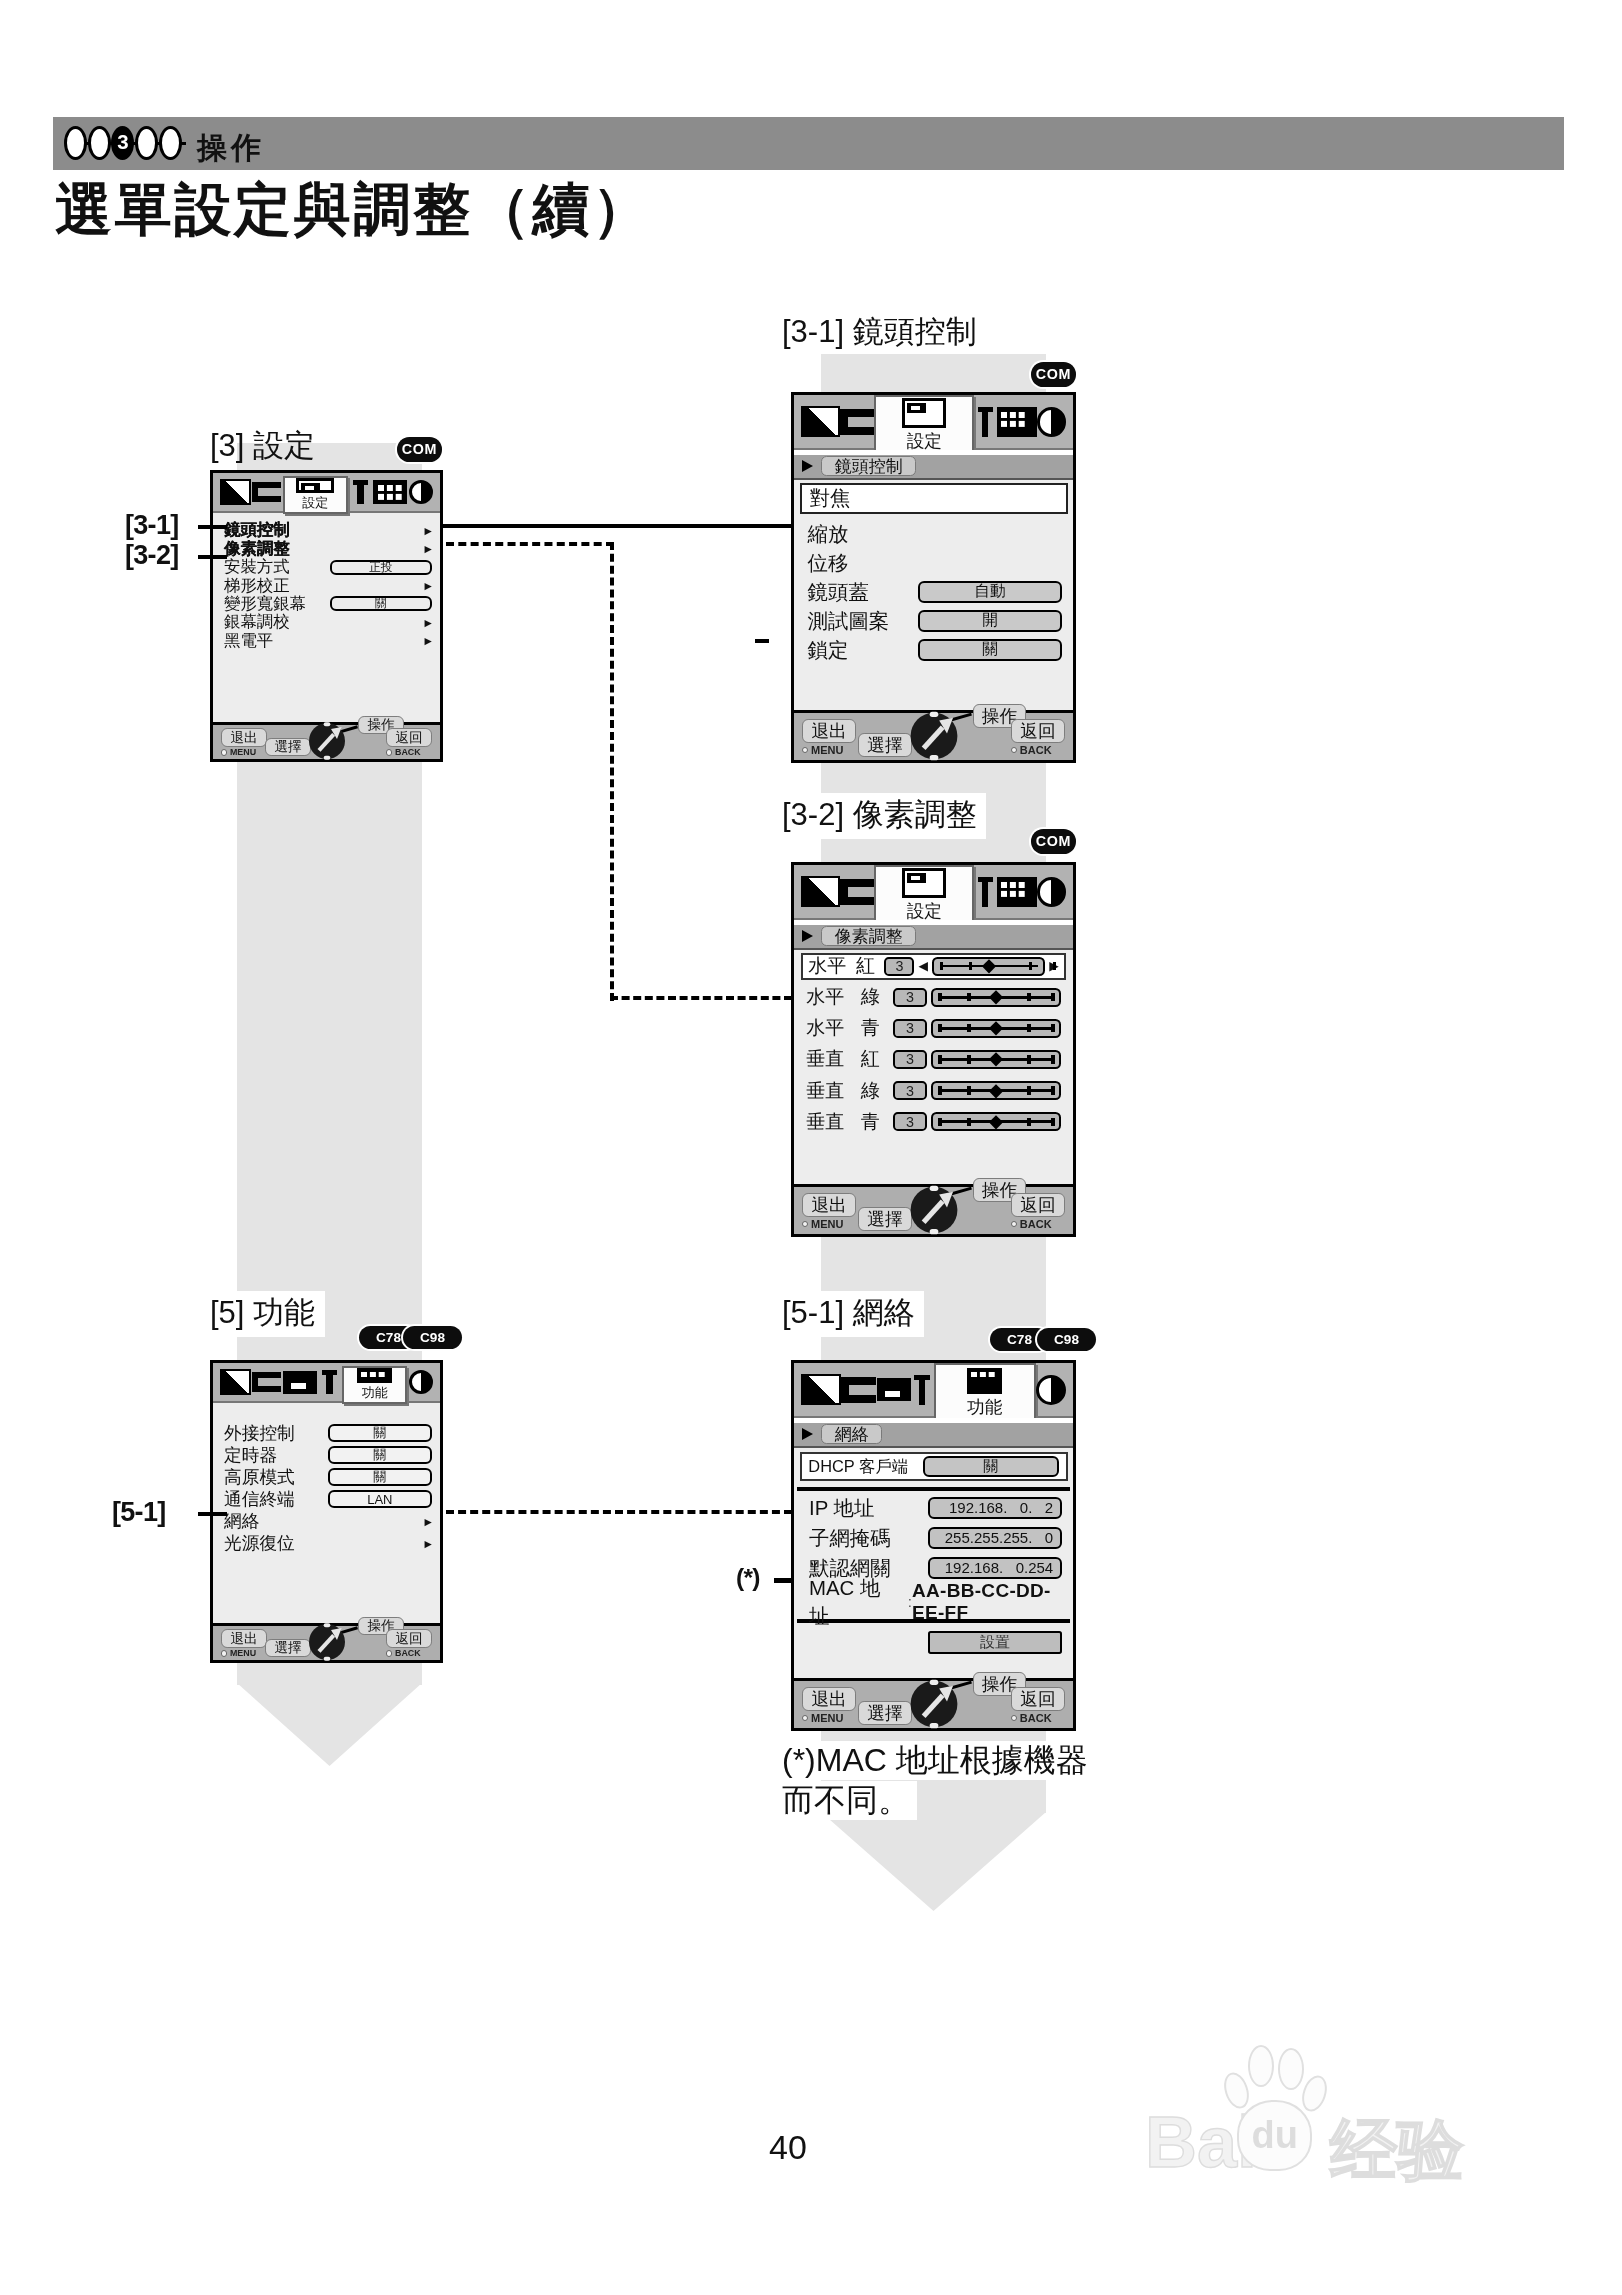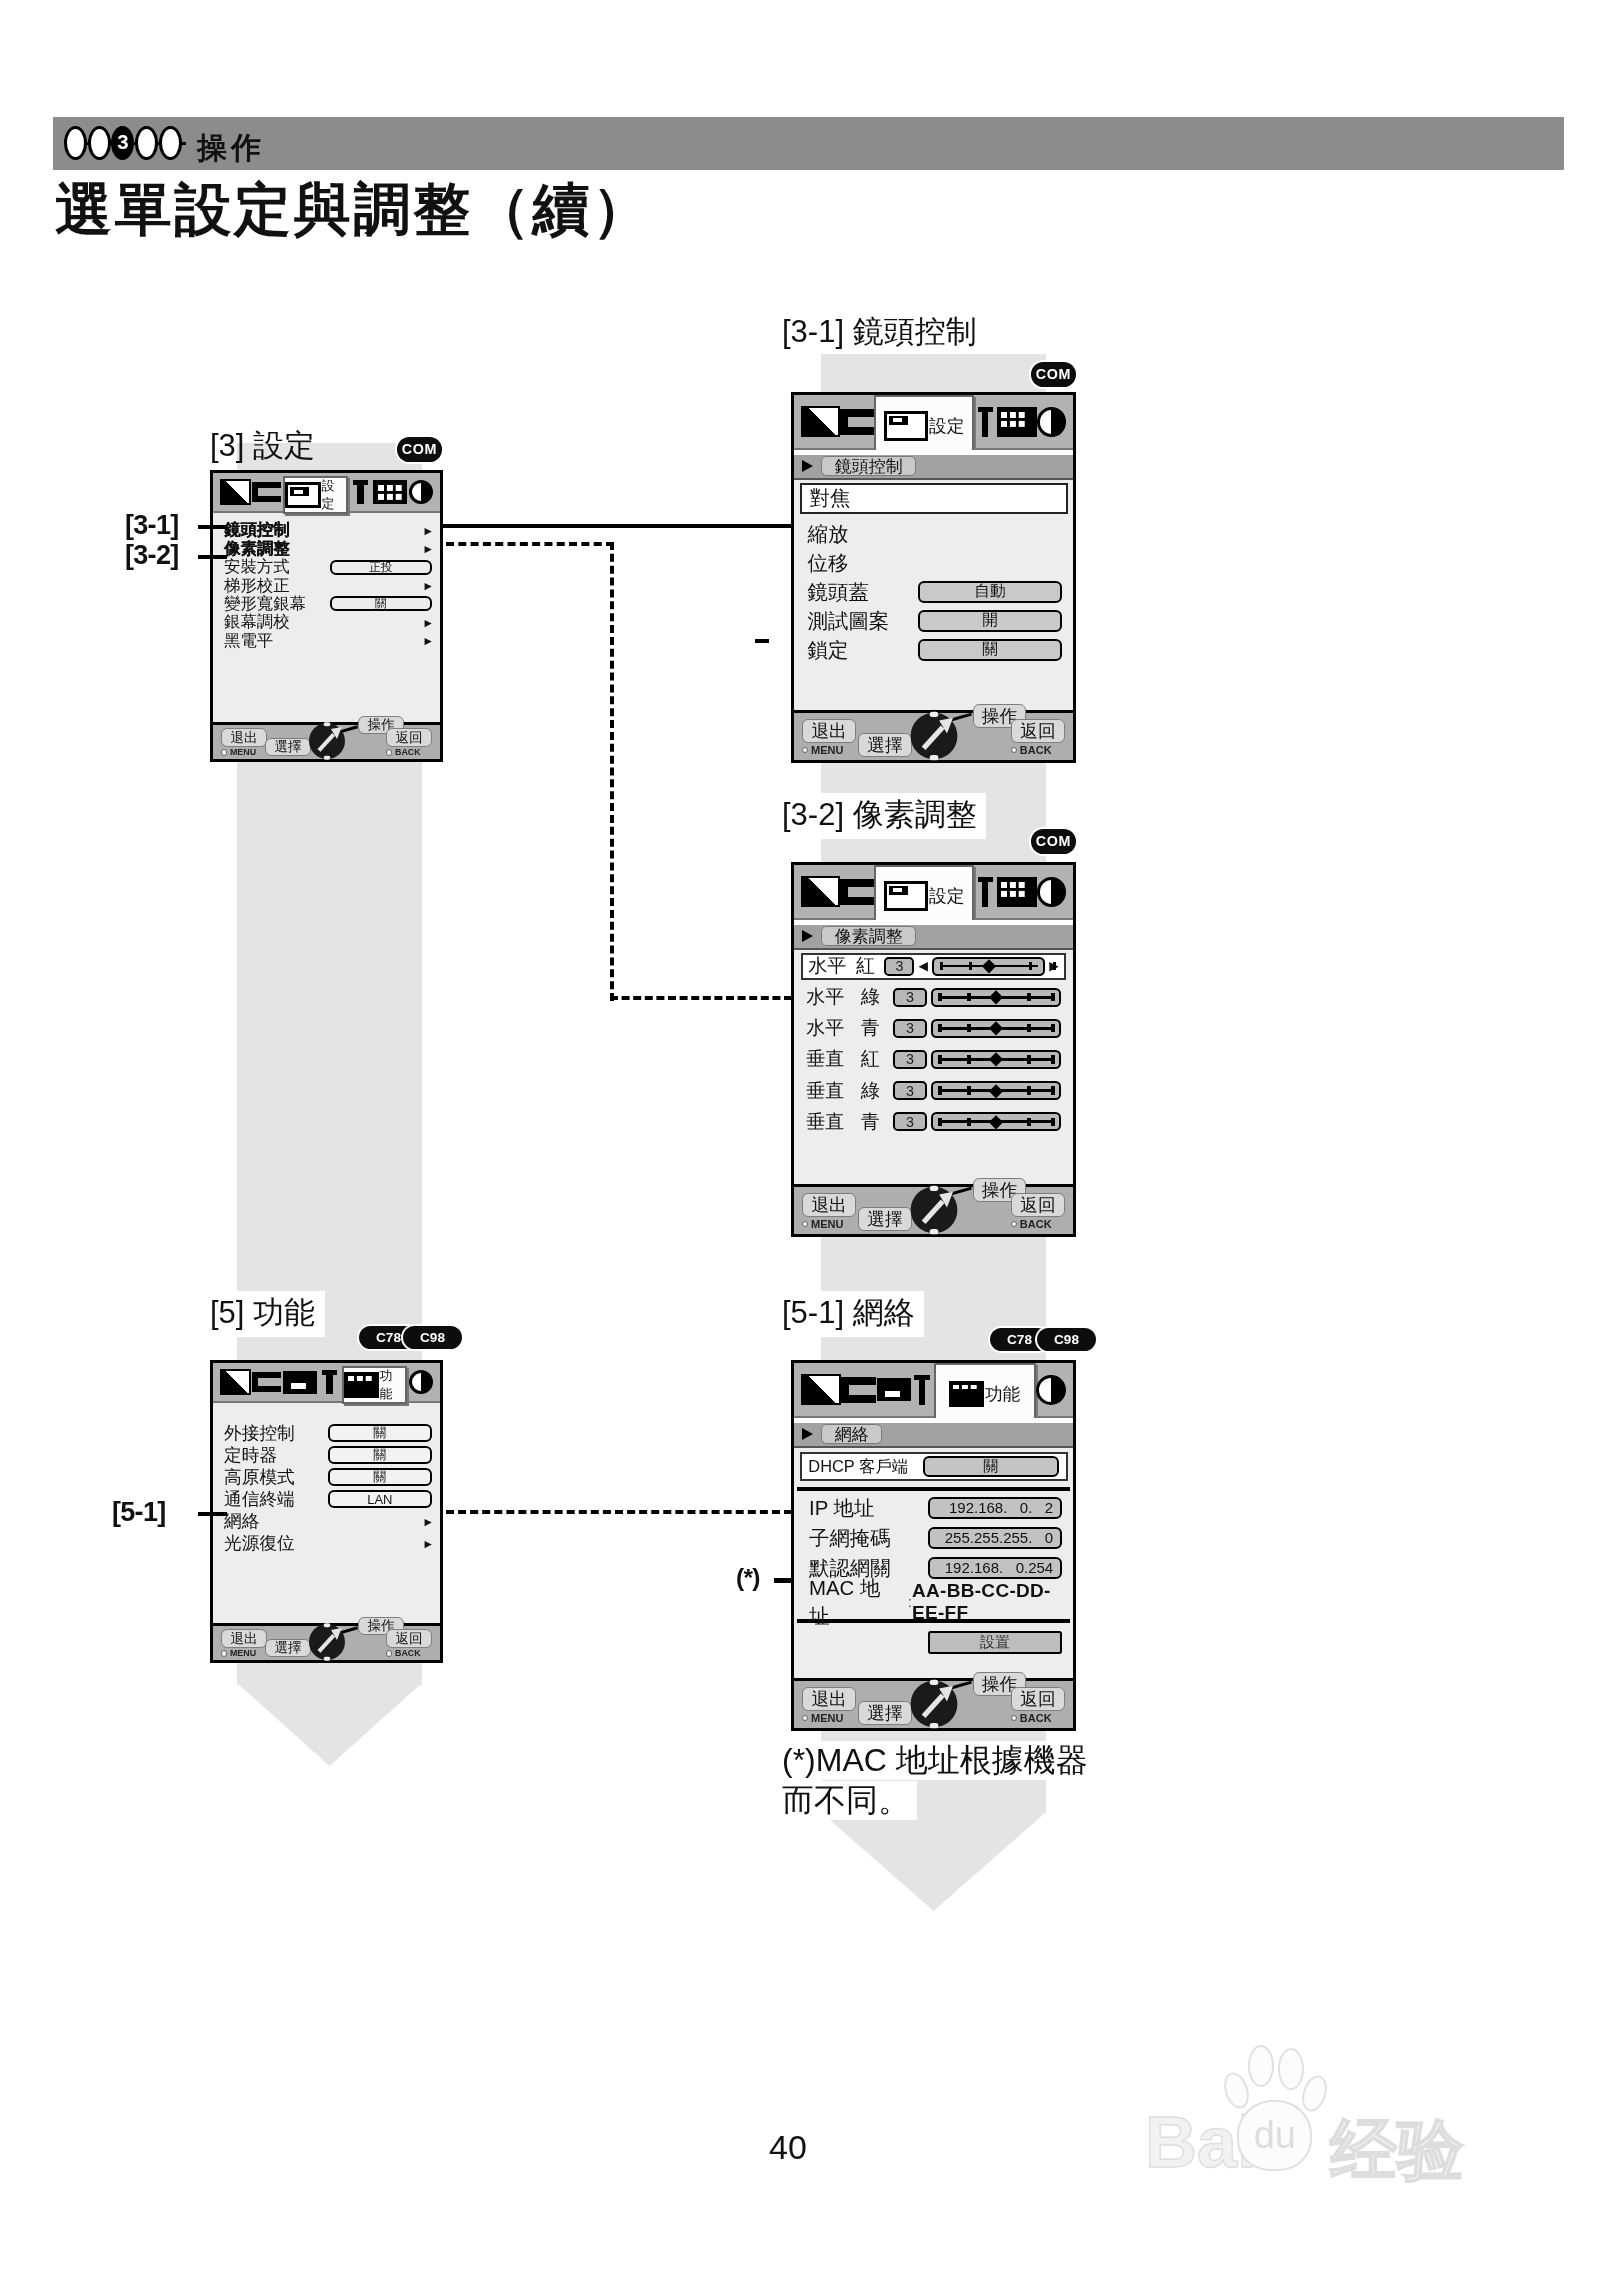--- a/index.html
+++ b/index.html
@@ -35,21 +35,21 @@
   
   .mtitle { position:absolute; font-size:31px; z-index:4; }
   .mtitle.wbg { background:#fff; padding:1.4px 9.5px 2.7px 0; }
   
   .menubox { position:absolute; border:3.4px solid #000; background:#ededed; z-index:2; }
   .tabbar { position:absolute; left:0; right:0; top:0; background:#b2b2b2; border-bottom:2px solid #777;
     display:flex; align-items:center; justify-content:space-between; padding:0 6.8px; }
   .sm .tabbar { height:40px; }
   .lg .tabbar { height:55px; }
   .tabsel { background:#fcfcfc; border:2px solid #666; box-shadow:2px 2px 0 #777;
-    display:flex; flex-direction:row; align-items:center; justify-content:center; gap:0.7px; }
+    display:flex; flex-direction:column; align-items:center; justify-content:center; gap:0.7px; }
   .sm .tabsel { width:65px; height:38px; margin-top:5.5px; }
   .lg .tabsel { width:102px; height:61px; margin-top:8.2px; }
   .tlabel { font-size:13px; }
   .lg .tlabel { font-size:17.7px; }
   
   .icon-pic { width:31px; height:26px; border:2.7px solid #000; background:linear-gradient(45deg,#000 52%,#fff 52%); }
   .lg .icon-pic { width:40px; height:31px; }
   .icon-input { width:29px; height:20.4px; border-left:6.8px solid #000;
     background:linear-gradient(#000 0 30%, rgba(0,0,0,0) 30% 70%, #000 70% 100%); }
   .lg .icon-input { width:35px; height:26px; border-left-width:8.2px; }
@@ -146,21 +146,21 @@
   
   .wm { position:absolute; font-weight:bold; color:#f2f2f2; -webkit-text-stroke:1.4px #ddd; z-index:1; }
   .paw { position:absolute; left:1225px; top:2045px; width:102px; height:129px; z-index:1; }
   .paw .toe, .paw .pad { position:absolute; background:#fcfcfc; border:2.7px solid #e0e0e0; }
   .paw .toe { border-radius:50%; }
   .toe1 { left:0; top:27px; width:23px; height:37px; transform:rotate(-18deg); }
   .toe2 { left:23px; top:0; width:26px; height:42px; }
   .toe3 { left:53px; top:2.7px; width:26px; height:42px; }
   .toe4 { left:78px; top:30px; width:23px; height:37px; transform:rotate(18deg); }
   .paw .pad { left:12.3px; top:55px; width:75px; height:71px; border-radius:48% 48% 44% 44%;
-    display:flex; align-items:center; justify-content:center; font-size:38px; font-weight:normal; color:#ddd;text-align:right; }
+    display:flex; align-items:center; justify-content:center; font-size:38px; font-weight:bold; color:#ddd;text-align:right; }
 </style>
 </head>
 <body>
 
 <div class="page">
 
   <div class="band" style="left:237px;top:443px;width:185px;height:1242px;"></div>
   <div class="bandarrow" style="left:237px;top:1683px;width:185px;height:83px;"></div>
   <div class="band" style="left:821px;top:354px;width:225px;height:1459px;"></div>
   <div class="bandarrow" style="left:821px;top:1812px;width:225px;height:99px;"></div>

